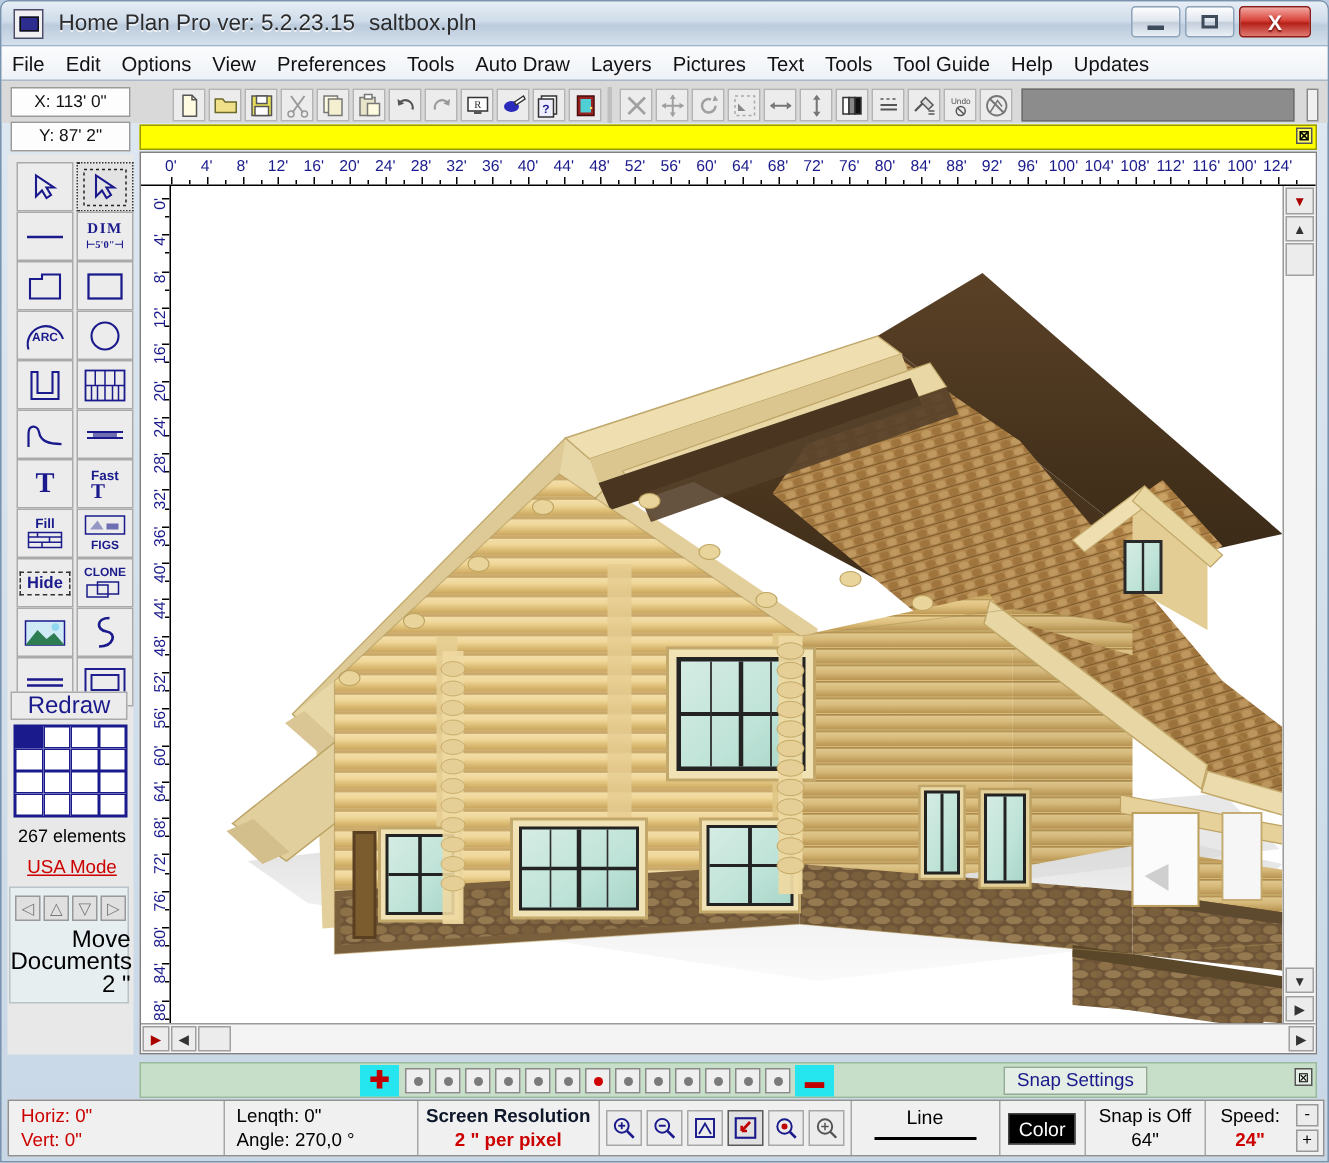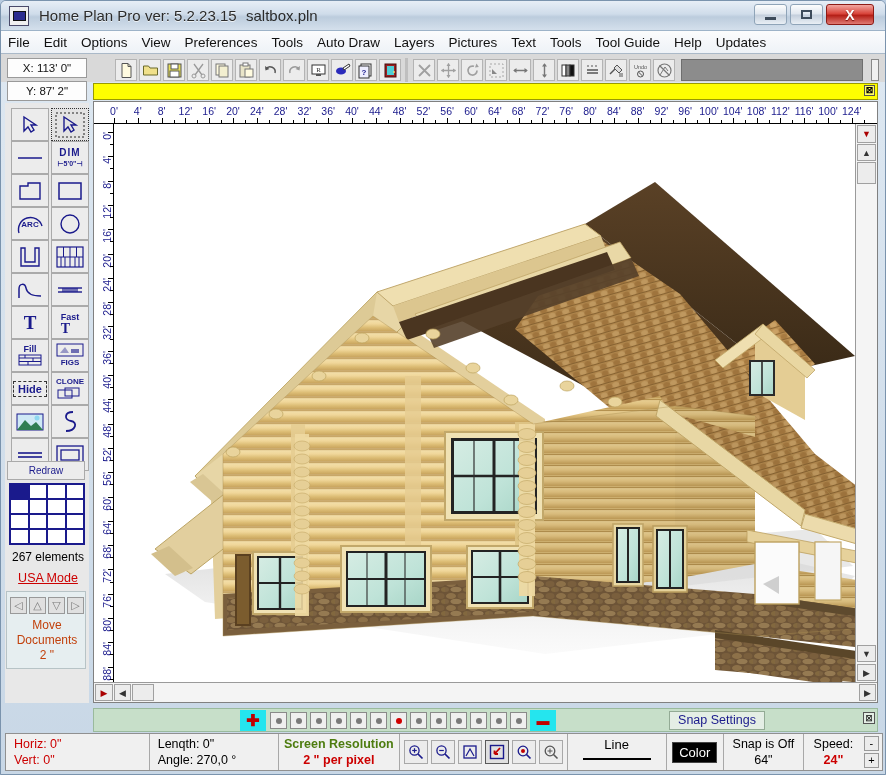--- a/index.html
+++ b/index.html
@@ -100,21 +100,21 @@
   .ptool {
     position:absolute; width:38px; height:33px;
     background:#ececec; border:1px solid #aaa;
     display:flex; align-items:center; justify-content:center;
     color:#1a1a8c; font-size:11px; font-weight:bold;
   }
   .ptool.sel { border:1px dotted #333; background:#e3e3e3; }
   #redraw-btn {
     position:absolute; left:6px; top:460px; width:78px; height:19px;
     background:#ececec; border:1px solid #aaa; text-align:center;
-    font-size:10px; color:#1a1a8c; line-height:17px;
+    font-size:16px; color:#1a1a8c; line-height:17px;
   }
   #colorgrid {
     position:absolute; left:8px; top:482px; width:76px; height:62px;
     border:1px solid #1a1a8c; display:grid;
     grid-template-columns: repeat(4,1fr); grid-template-rows: repeat(4,1fr);
   }
   #colorgrid div { border:1px solid #1a1a8c; background:#fff; }
   #elements-label {
     position:absolute; left:5px; top:549px; width:84px; text-align:center;
     font-size:12px; color:#000;
@@ -126,21 +126,21 @@
   #movebox {
     position:absolute; left:5px; top:590px; width:80px; height:78px;
     background:#e6eef0; border:1px solid #b7c3c6;
   }
   .arrowbtn {
     position:absolute; top:5px; width:17px; height:17px;
     background:#e0e0e0; border:1px solid #999;
     display:flex; align-items:center; justify-content:center;
     font-size:11px; color:#7a7a7a;
   }
-  .movetxt { position:absolute; width:80px; text-align:center; font-size:12px; color:#c2410c; }
+  .movetxt { position:absolute; width:80px; text-align:right; font-size:16px; color:#000000; }
   
   #canvaswrap {
     position:absolute; left:92px; top:100px; width:785px; height:602px;
     background:#fff; border:1px solid #808080;
   }
   #hruler {
     position:absolute; left:0; top:0; width:783px; height:22px;
     background:#fff; border-bottom:1px solid #000; overflow:hidden;
   }
   .htick { position:absolute; bottom:0; width:1px; height:5px; background:#000; }
@@ -215,21 +215,21 @@
     display:flex; align-items:center; justify-content:center;
   }
   .navicon.hl { border:1px solid #5a5a5a; background:#e0e0e0; }
   #color-btn {
     background:#000; color:#fff; font-size:13px; padding:2px 6px;
     border:1px solid #444;
   }
   
   .lbl { color:#000; }
   .red { color:#cc0000; }
-  .blue { color:#4d7c0f; }
+  .blue { color:#0f172a; }
 </style>
 </head>
 <body>
 
 <div id="window">
 
   <div id="titlebar">
     <div id="app-icon">
         <div class="scr"></div>
       </div>
@@ -282,21 +282,21 @@
           <rect x="1" y="1" width="28" height="24" fill="none" stroke="#222" stroke-dasharray="2 2"></rect>
           <path d="M9 5 L9 19 L13 15 L16 20 L19 18 L16 13 L21 13z" fill="none" stroke="#1a1a8c" stroke-width="1.4"></path>
         </svg>
       </div>
       <div class="ptool" style="left: 6px; top: 38px;">
         <svg width="28" height="14" viewBox="0 0 28 14">
           <line x1="2" y1="7" x2="26" y2="7" stroke="#1a1a8c" stroke-width="1.6"></line>
         </svg>
       </div>
       <div class="ptool" style="left: 46px; top: 38px;">
-        <div style="text-align:center;line-height:11px;">
+        <div style="text-align:center;line-height:11px;font-family:Liberation Serif, serif;">
           <div style="font-size:10px;letter-spacing:1px;">DIM</div>
           <div style="font-size:7px;">⊢5'0"⊣</div>
         </div>
       </div>
       <div class="ptool" style="left: 6px; top: 71px;">
         <svg width="26" height="22" viewBox="0 0 26 22">
           <path d="M3 19 L3 6 L11 6 L11 3 L23 3 L23 19z" fill="none" stroke="#1a1a8c" stroke-width="1.4"></path>
         </svg>
       </div>
       <div class="ptool" style="left: 46px; top: 71px;">

